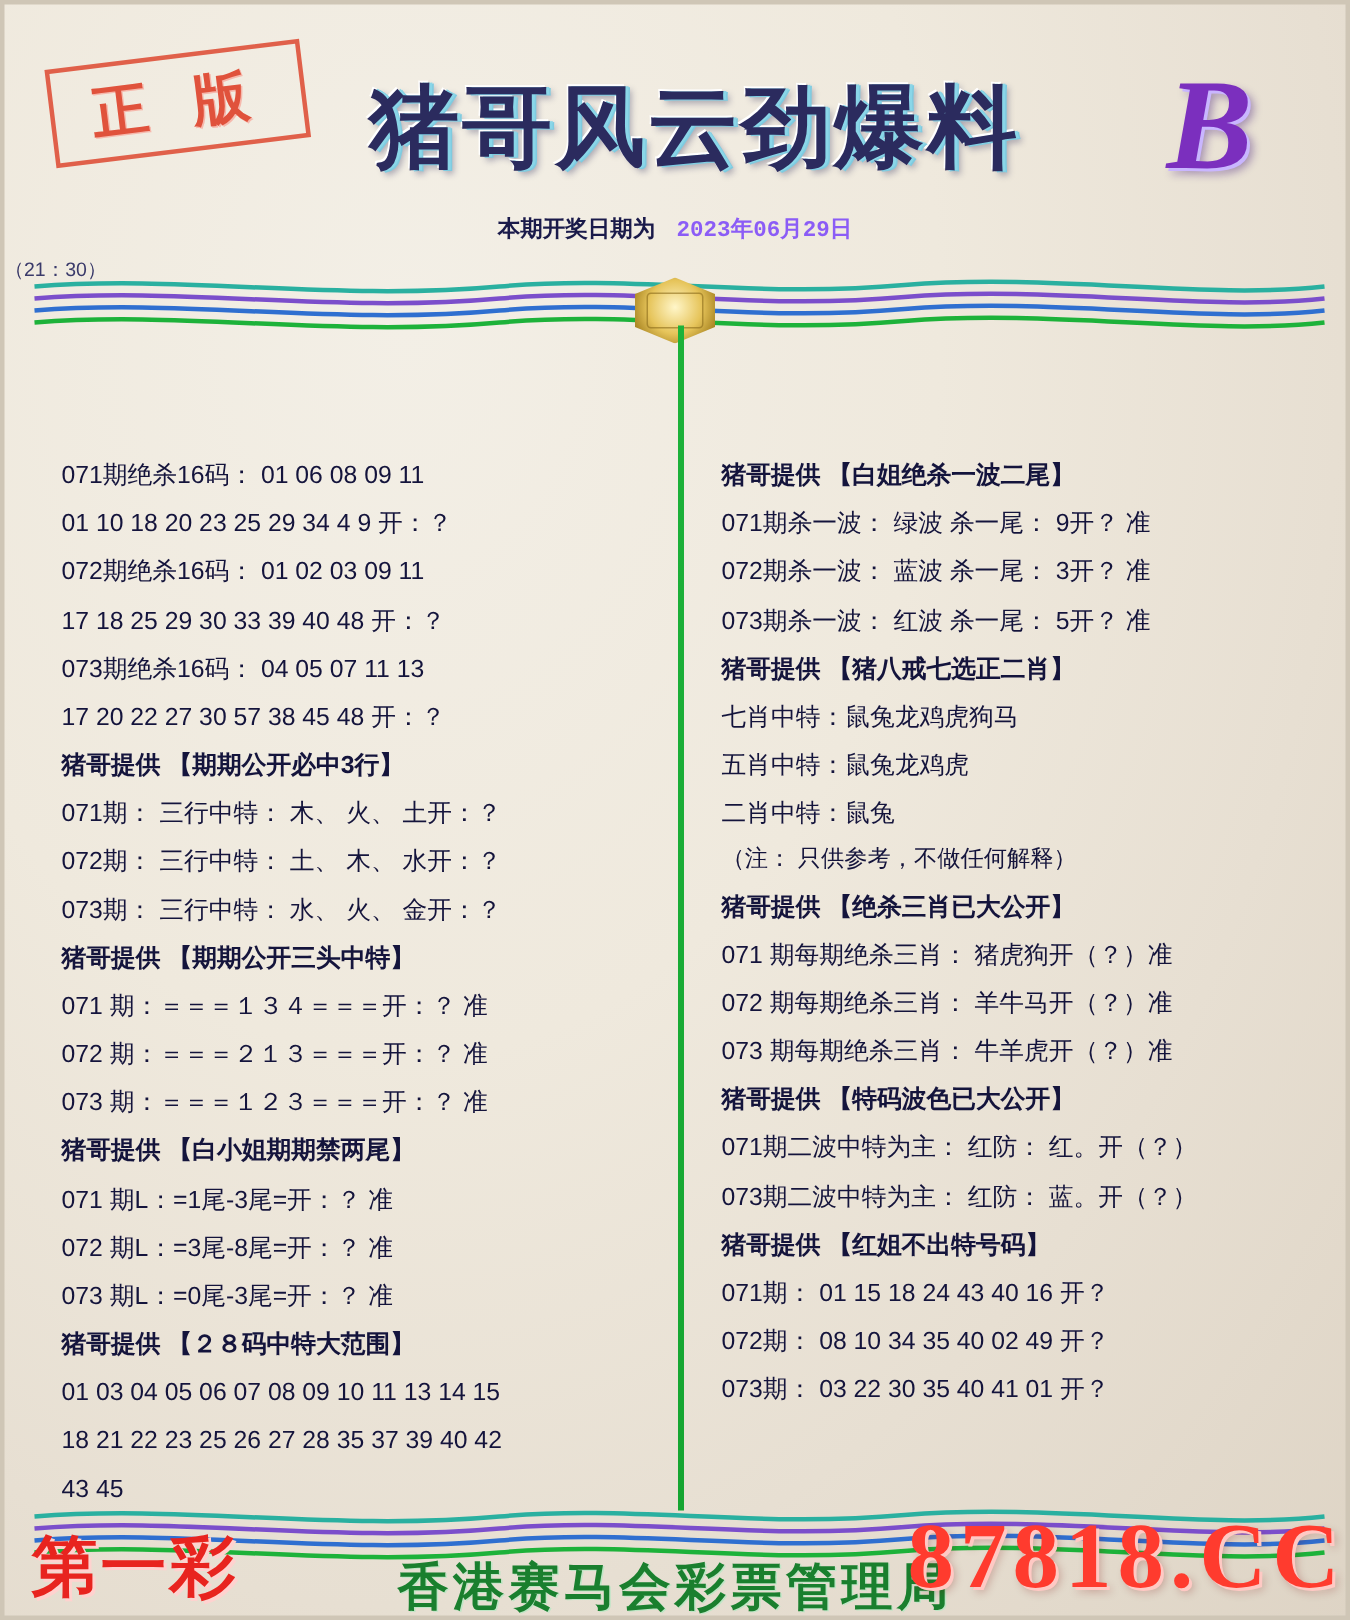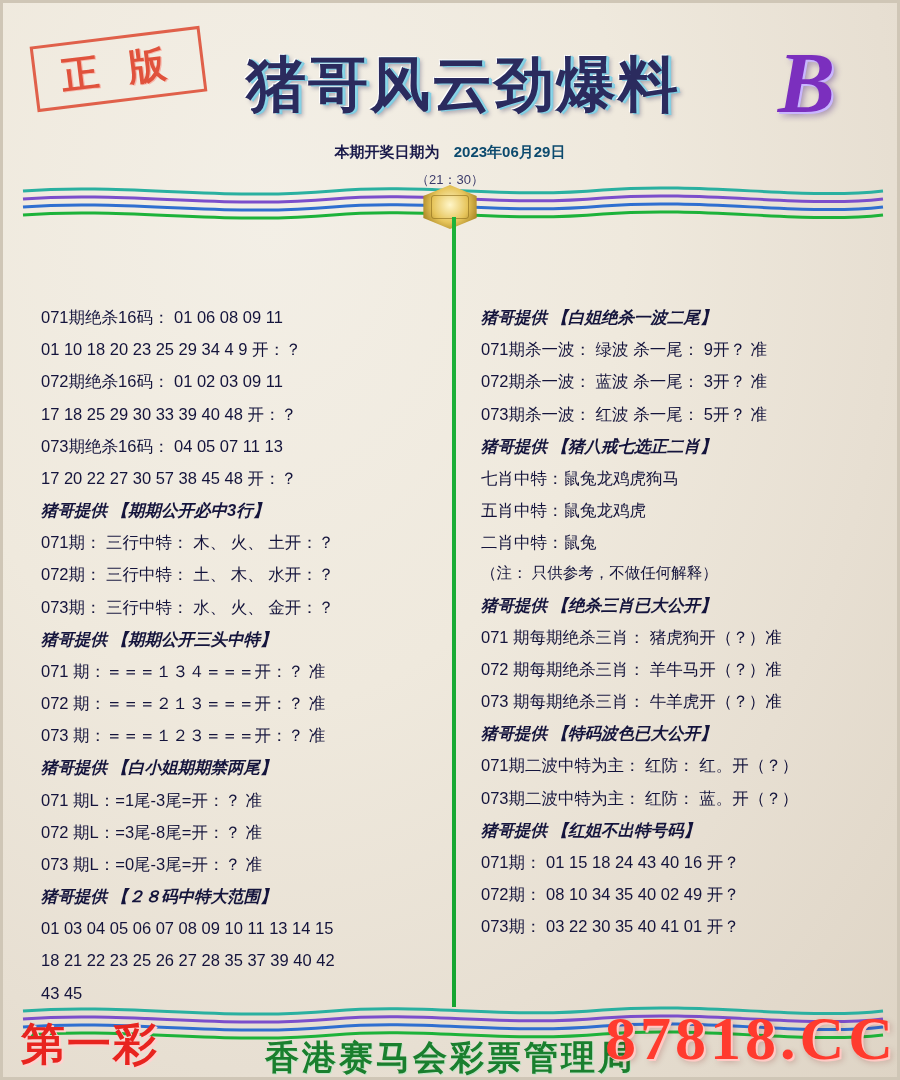--- a/index.html
+++ b/index.html
@@ -39,23 +39,23 @@
     position:absolute;right:62px;top:30px;
     font-family:"Liberation Serif","DejaVu Serif",serif;
     font-size:86px;font-weight:bold;font-style:italic;
     color:#7b2fbe;
     text-shadow:2px 2px 0 #c9b6ff, 4px 4px 6px rgba(60,20,120,.4);
   }
   .dateline{
     position:absolute;left:0;right:0;top:140px;text-align:center;
     font-size:15px;color:#1a1a4a;font-weight:bold;
   }
-  .dateline .d{color:#0c4a6e;margin-left:10px;}
+  .dateline .d{color:#8b5cf6;margin-left:10px;font-family:Liberation Mono, monospace;}
   .timeline{
-    position:absolute;left:0;right:0;top:168px;text-align:center;
+    position:absolute;left:0;right:0;top:168px;text-align:left;
     font-size:13px;color:#3a3a6a;
   }
   
   .band{position:absolute;left:0;width:900px;height:44px;}
   .band.top{top:178px;}
   .band.bottom{top:1000px;}
   .medal{
     position:absolute;left:50%;top:182px;transform:translateX(-50%);
     width:62px;height:44px;
     background:radial-gradient(circle at 50% 45%, #fff6c9 0%, #e6c45a 45%, #a88422 75%, #6d5311 100%);
@@ -73,21 +73,21 @@
   }
   
   .col{
     position:absolute;top:298px;font-size:16.5px;color:#14143c;
     line-height:1.95;
   }
   .col.left{left:38px;width:400px;}
   .col.right{left:478px;width:400px;}
   .row{white-space:nowrap;}
   .hd{font-weight:normal;}
-  .brk{font-weight:bold;font-style:italic;}
+  .brk{font-weight:bold;}
   .note{font-size:15.5px;}
   
   .footer-red{
     position:absolute;left:18px;top:1012px;
     font-family:"Liberation Serif","DejaVu Serif",serif;
     font-size:44px;font-weight:bold;color:#e8241f;
     text-shadow:2px 2px 0 #ffd2cf;letter-spacing:2px;
   }
   .footer-num{
     position:absolute;left:4px;right:0;top:1000px;text-align:right;

